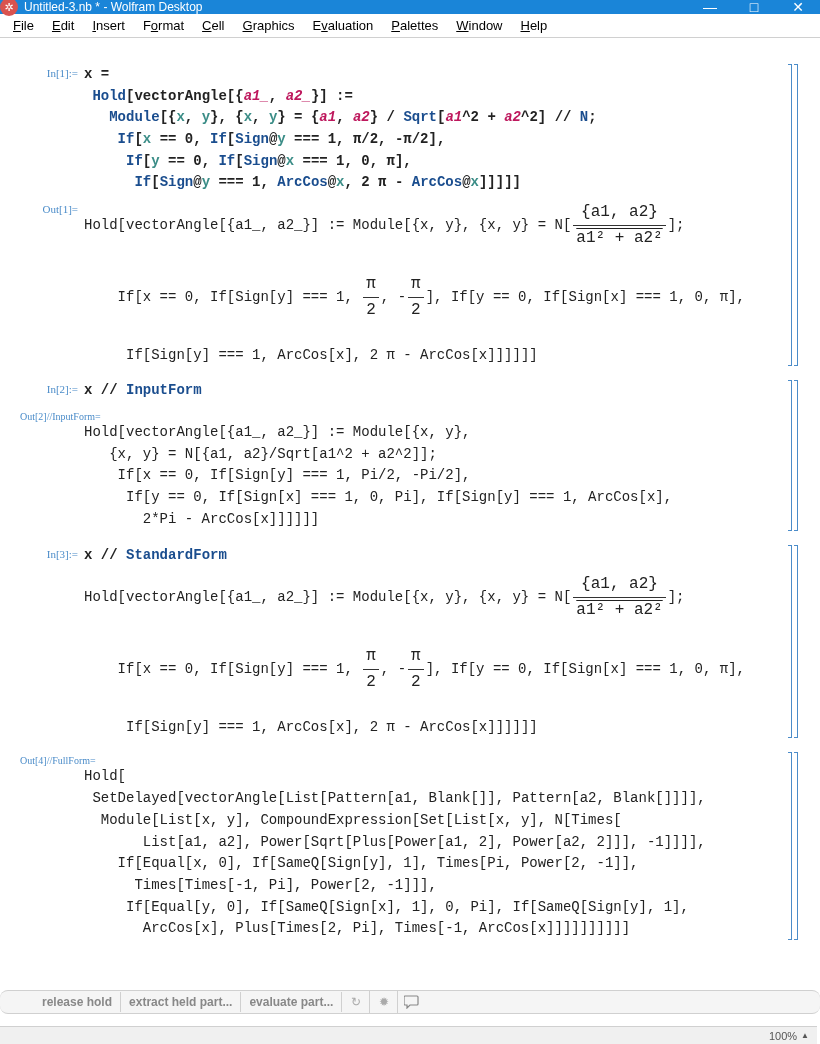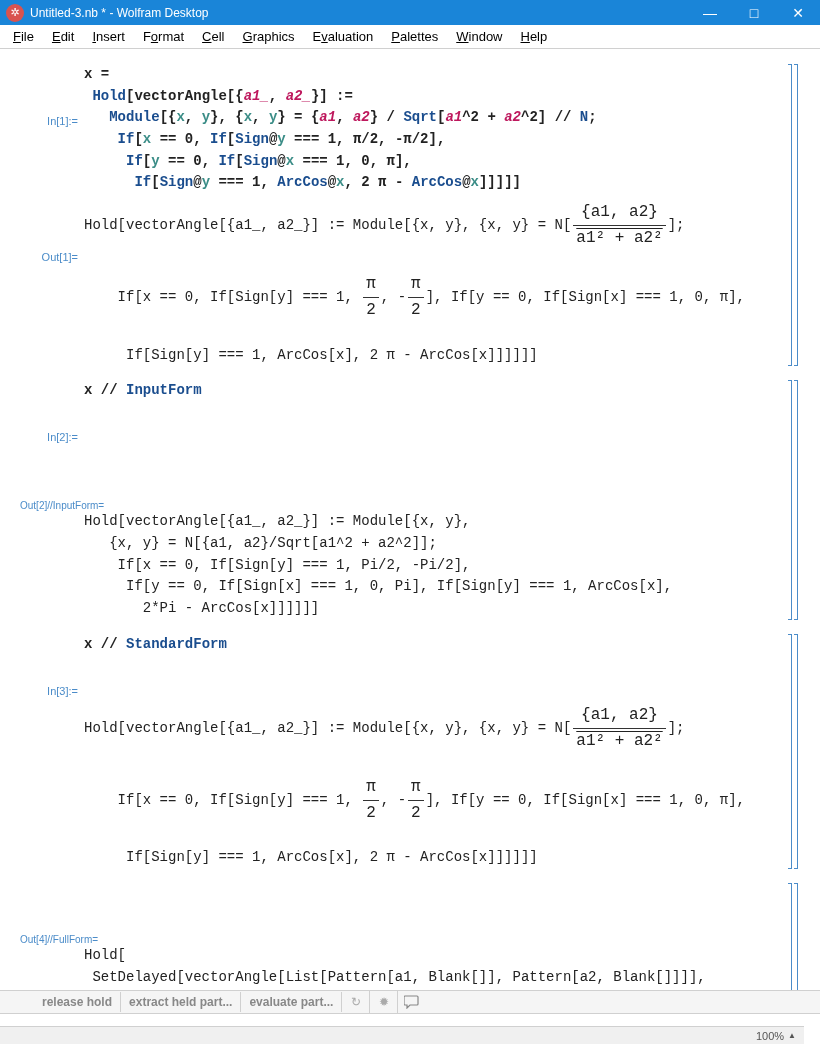--- a/index.html
+++ b/index.html
@@ -6,26 +6,25 @@
   body {
     font-family: "Segoe UI", Arial, sans-serif;
     font-size: 13px;
     width: 820px;
     height: 1044px;
     background: #fff;
     overflow: hidden;
     position: relative;
   }
   .titlebar {
-    height: 25px;
+    height: 14px;
     background: #1a85d8;
     color: #fff;
     display: flex;
     align-items: center;
-    padding-left: 6px;
   }
   .app-icon {
     width: 18px; height: 18px;
     background: #d9534f;
     border-radius: 50%;
     display: flex; align-items: center; justify-content: center;
     margin-right: 6px;
   }
   .app-icon::after { content: "✲"; color: #fff; font-size: 11px; }
   .title-text { flex: 1; font-size: 12px; }
@@ -58,25 +57,24 @@
     font-family: "Consolas", "Courier New", monospace;
     font-size: 14px;
     color: #222;
   }
   .cell { display: flex; margin-bottom: 6px; position: relative; }
   .label {
     width: 74px;
     text-align: right;
     padding-right: 6px;
     color: #4b8cc9;
-    font-family: Liberation Sans, sans-serif;
+    font-family: Liberation Serif, serif;
     font-size: 11px;
     padding-top: 3px;
     flex-shrink: 0;
-    margin-top: 48px;
   }
   .label.out { color: #4b8cc9; }
   .label.outform { font-size: 10px; }
   .body {
     flex: 1;
     white-space: pre-wrap;
     line-height: 1.55;
   }
   .body.bold { font-weight: bold; }
   .kw { color: #1a4d8e; font-weight: bold; text-align: right; }
@@ -122,20 +120,21 @@
     height: 24px;
     background: #f5f5f5;
     border-top: 1px solid #d0d0d0;
     border-bottom: 1px solid #d0d0d0;
     display: flex;
     align-items: center;
     padding-left: 34px;
     font-size: 12px;
     color: #7a7a7a;
     gap: 0;
+    border-radius: 8px;
   }
   .sugg-btn {
     padding: 3px 8px;
     border-right: 1px solid #d0d0d0;
     font-weight: bold;
     color: #888;
   }
   .sugg-icon {
     width: 28px; height: 22px;
     display: flex; align-items: center; justify-content: center;
@@ -152,21 +151,21 @@
     border: 1px solid #ccc;
     color: #bbb;
     display: flex;
     align-items: center;
     justify-content: center;
     font-size: 14px;
     background: #fff;
   }
   .statusbar {
     position: absolute;
-    bottom: 0; left: 0; right: 16px;
+    bottom: 0; left: 0; right: 3px;
     height: 18px;
     background: #f0f0f0;
     border-top: 1px solid #d0d0d0;
     display: flex;
     justify-content: flex-end;
     align-items: center;
     padding-right: 8px;
     font-size: 11px;
     color: #555;
   }

